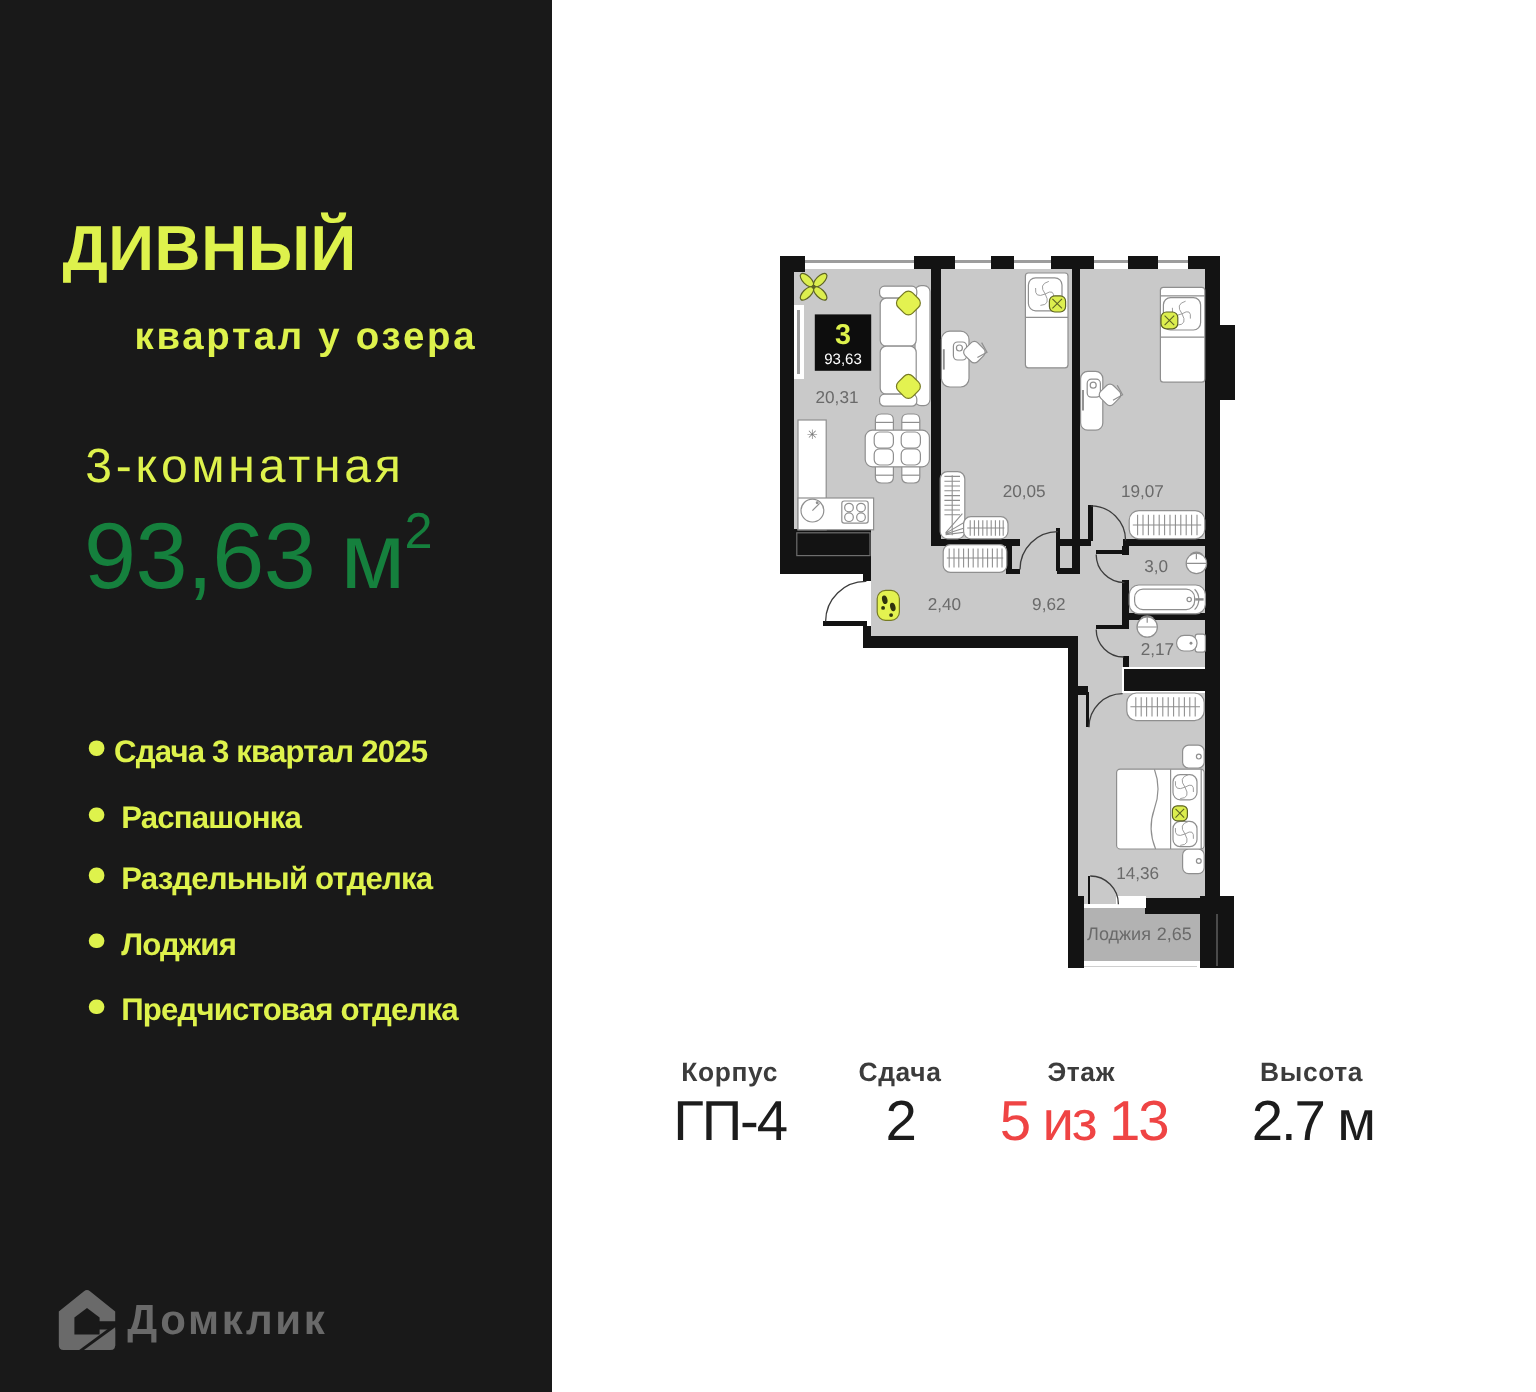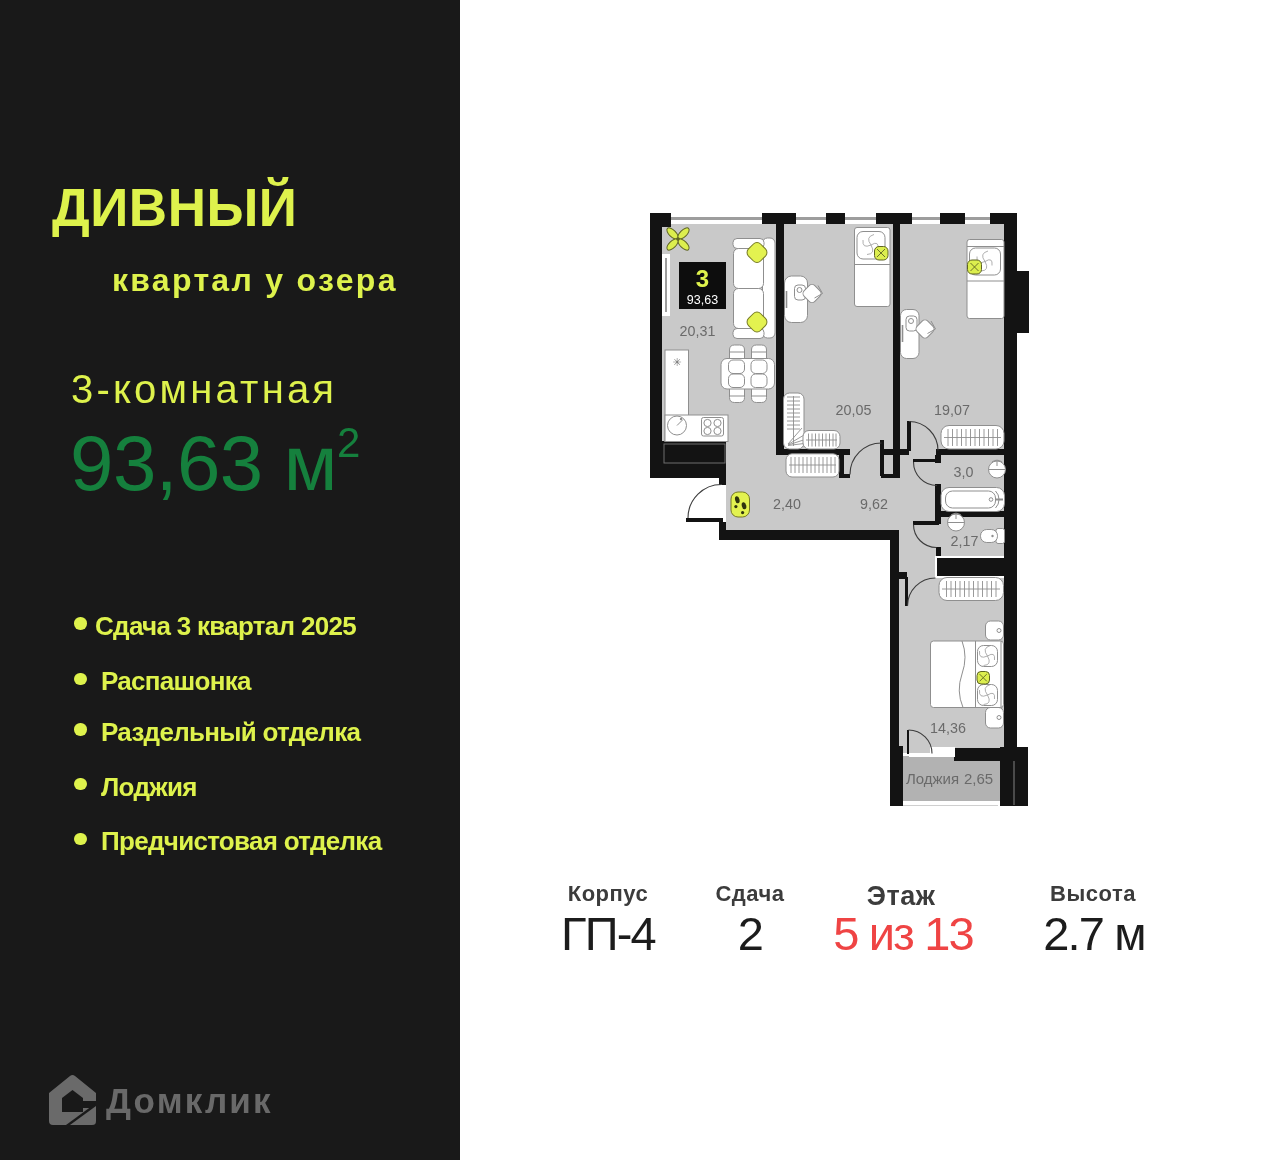--- a/index.html
+++ b/index.html
@@ -45,21 +45,21 @@
   <path d="M70 1125 L96 1106 L96 1121 Q96 1125 92 1125 Z" fill="#6a6a6a"></path>
   </g>
 </svg>
 
 <div class="abs" id="domt" style="left:106px;top:1083px;color:#696969;font-weight:bold;font-size:35px;letter-spacing:2.2px;line-height:1;">Домклик</div>
 
 <div class="abs" id="inf1l" style="left:608px;top:881px;transform:translateX(-50%);font-weight:bold;font-size:22px;color:#3c3c3c;letter-spacing:0.5px;">Корпус</div>
 <div class="abs" id="inf1v" style="left:608px;top:906px;transform:translateX(-50%);font-size:47px;color:#1c1c1c;letter-spacing:-1.8px;">ГП-4</div>
 <div class="abs" id="inf2l" style="left:750px;top:881px;transform:translateX(-50%);font-weight:bold;font-size:22px;color:#3c3c3c;letter-spacing:0.5px;">Сдача</div>
 <div class="abs" id="inf2v" style="left:750px;top:906px;transform:translateX(-50%);font-size:47px;color:#1c1c1c;letter-spacing:-1.8px;">2</div>
-<div class="abs" id="inf3l" style="left:901px;top:881px;transform:translateX(-50%);font-weight:bold;font-size:27px;color:#3c3c3c;letter-spacing:0.5px;">Этаж</div>
+<div class="abs" id="inf3l" style="left:901px;top:881px;transform:translateX(-50%);font-weight:bold;font-size:22px;color:#3c3c3c;letter-spacing:0.5px;">Этаж</div>
 <div class="abs" id="inf3v" style="left:903px;top:906px;transform:translateX(-50%);font-size:47px;color:#ef4444;letter-spacing:-1.8px;">5 из 13</div>
 <div class="abs" id="inf4l" style="left:1093px;top:881px;transform:translateX(-50%);font-weight:bold;font-size:22px;color:#3c3c3c;letter-spacing:0.5px;">Высота</div>
 <div class="abs" id="inf4v" style="left:1094px;top:906px;transform:translateX(-50%);font-size:47px;color:#1c1c1c;letter-spacing:-1.8px;">2.7 м</div>
 
 <svg id="plan" class="abs" style="left:0;top:0;" width="1280" height="1160" viewBox="0 0 1280 1160">
 <g shape-rendering="crispEdges">
 
 <rect x="662" y="224" width="114" height="218" fill="#c9c9c9"></rect>
 
 <rect x="726" y="441" width="279" height="89" fill="#c9c9c9"></rect>

